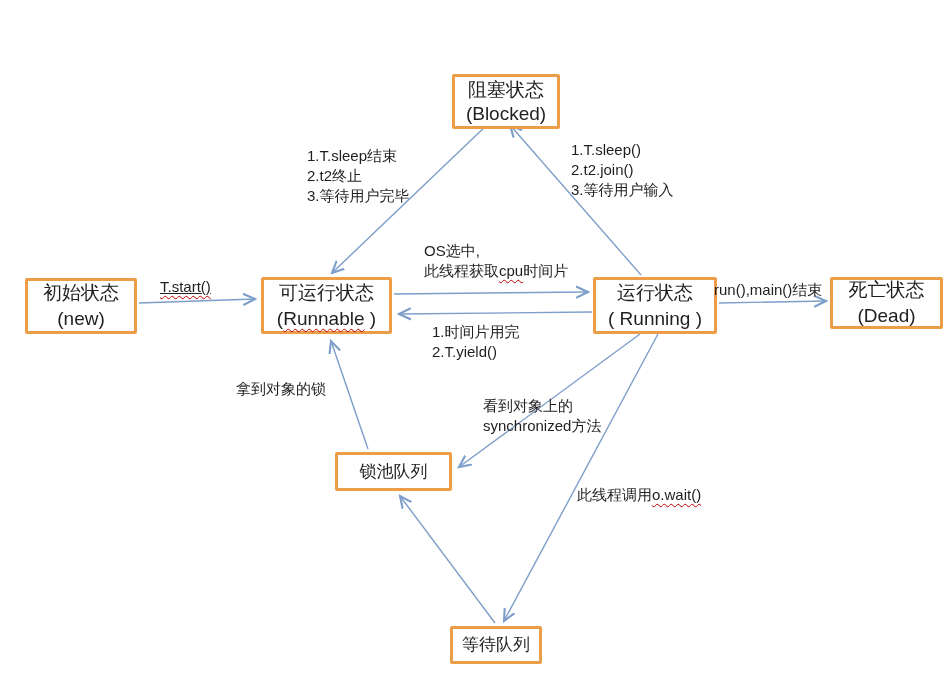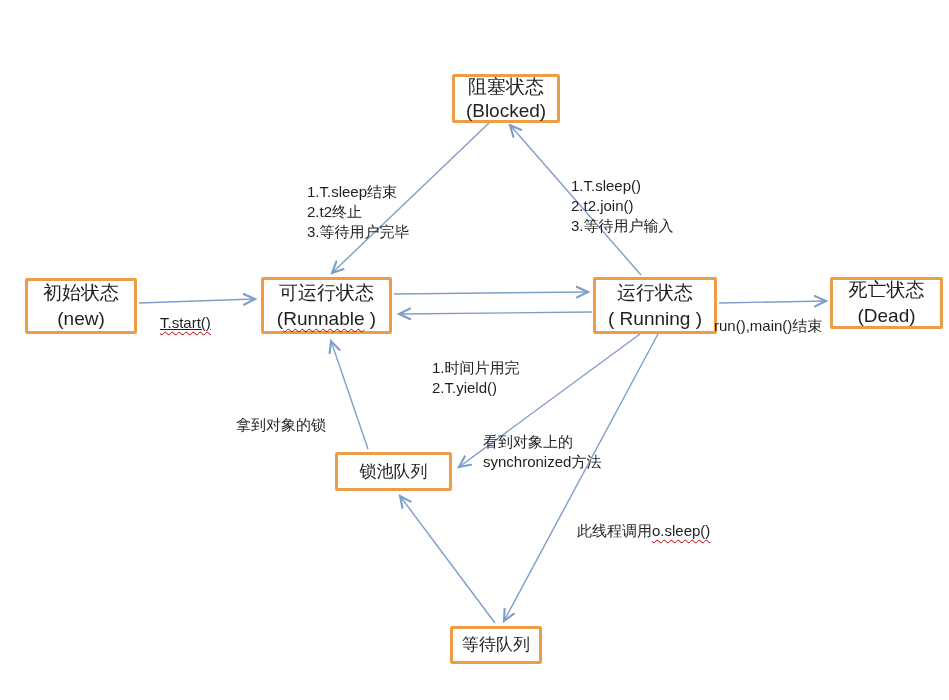--- a/index.html
+++ b/index.html
@@ -30,21 +30,20 @@
     font-size:19px;line-height:24px;
     text-align:center;
     z-index:2;
   }
   .node.small{font-size:17px;line-height:20px;}
   .lbl{
     position:absolute;
     font-size:15px;line-height:20px;
     white-space:nowrap;
     z-index:3;
-    margin-top:36px;
   }
   .mis{
     text-decoration-line:underline;
     text-decoration-style:wavy;
     text-decoration-color:var(--misspell);
     text-decoration-thickness:1px;
     text-underline-offset:3px;
   }
 </style>
 </head>
@@ -63,21 +62,21 @@
     <line x1="592" y1="312" x2="399" y2="314" marker-end="url(#arw)"></line>
     <line x1="719" y1="303" x2="826" y2="301" marker-end="url(#arw)"></line>
     <line x1="489" y1="123" x2="332" y2="273" marker-end="url(#arw)"></line>
     <line x1="641" y1="275" x2="510" y2="125" marker-end="url(#arw)"></line>
     <line x1="368" y1="449" x2="331" y2="341" marker-end="url(#arw)"></line>
     <line x1="640" y1="334" x2="459" y2="467" marker-end="url(#arw)"></line>
     <line x1="658" y1="334" x2="504" y2="621" marker-end="url(#arw)"></line>
     <line x1="495" y1="623" x2="400" y2="496" marker-end="url(#arw)"></line>
   </svg>
 
-  <div class="node" style="left:452px;top:74px;width:108px;height:49px;">
+  <div class="node" style="left:452px;top:74px;width:108px;height:55px;">
     <span>阻塞状态</span>
     <span>(Blocked)</span>
   </div>
 
   <div class="node" style="left:25px;top:278px;width:112px;height:56px;line-height:26px;">
     <span>初始状态</span>
     <span>(new)</span>
   </div>
 
   <div class="node" style="left:593px;top:277px;width:124px;height:57px;line-height:26px;">
@@ -100,20 +99,24 @@
   </div>
 
   <div class="node small" style="left:450px;top:626px;width:92px;height:38px;">
     <span>等待队列</span>
   </div>
 
   <div class="lbl" style="left:160px;top:277px;text-decoration:underline;">
     <span class="mis">T.start()</span>
   </div>
 
+  <div class="lbl" style="left:424px;top:241px;">
+    <div>OS选中,</div>
+    <div><span>此线程获取</span><span class="mis">cpu</span><span>时间片</span></div>
+  </div>
 
   <div class="lbl" style="left:432px;top:322px;">
     <div>1.时间片用完</div>
     <div>2.T.yield()</div>
   </div>
 
   <div class="lbl" style="left:714px;top:280px;">
     <span>run(),main()结束</span>
   </div>
 
@@ -132,17 +135,17 @@
   <div class="lbl" style="left:236px;top:379px;">
     <span>拿到对象的锁</span>
   </div>
 
   <div class="lbl" style="left:483px;top:396px;">
     <div>看到对象上的</div>
     <div>synchronized方法</div>
   </div>
 
   <div class="lbl" style="left:577px;top:485px;">
-    <span>此线程调用</span><span class="mis">o.sleep()</span>
+    <span>此线程调用</span><span class="mis">o.wait()</span>
   </div>
 
 
 </div>
 
 </body></html>

